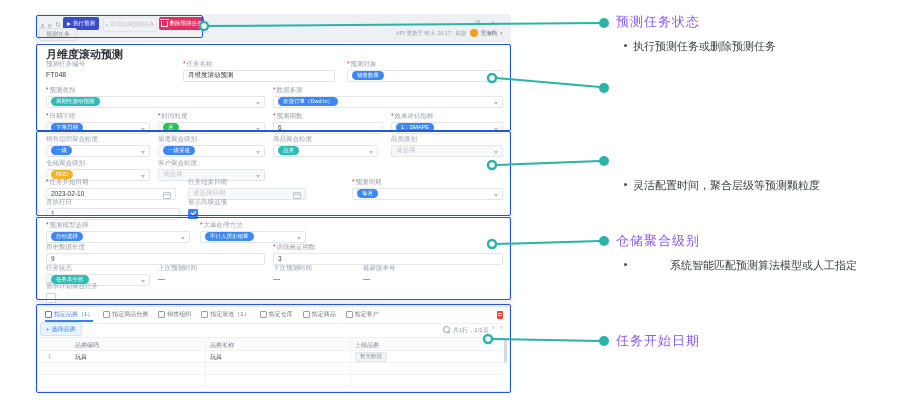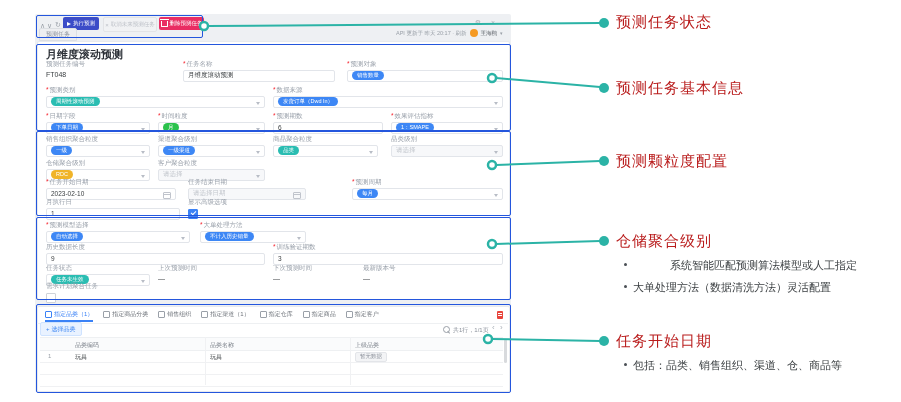--- a/index.html
+++ b/index.html
@@ -66,21 +66,21 @@
   .td{position:absolute;font-size:6px;color:#3c4043;top:3px;}
   .badge{position:absolute;top:1.5px;font-size:5.5px;color:#8a8f99;background:#f3f4f6;border:1px solid #e3e5e9;
          border-radius:2px;padding:0.5px 4px;}
   .colline{position:absolute;top:337px;width:1px;height:48px;background:#f0f1f3;}
   .vscroll{position:absolute;left:504px;top:339px;width:3px;height:24px;background:#d8dadd;border-radius:2px;}
   .icon-doc-red{position:absolute;left:497px;top:311px;width:6px;height:8px;background:#e8453c;border-radius:1px;}
   .icon-doc-red::after{content:"";position:absolute;left:1px;top:2px;right:1px;height:1px;background:#fff;box-shadow:0 2px 0 #fff;}
   
   .bluebox{position:absolute;border:1.5px solid #2456dd;border-radius:2px;pointer-events:none;}
   
-  .ann-title{position:absolute;font-size:15px;color:#b91c1c;letter-spacing:1px;white-space:nowrap;}
+  .ann-title{position:absolute;font-size:13px;color:#8b5cf6;letter-spacing:1px;white-space:nowrap;}
   .ann-item{position:absolute;display:flex;align-items:flex-start;gap:6px;font-size:11px;color:#3c4043;white-space:nowrap;}
   .dot{flex:none;width:3px;height:3px;background:#4a4f55;border-radius:50%;margin-top:5px;}
   #conn{position:absolute;left:0;top:0;pointer-events:none;}
 </style>
 </head>
 <body>
 
 <div id="canvas">
 
   <div id="shot">
@@ -395,34 +395,32 @@
     <g fill="#2bb3a6">
       <circle cx="604" cy="23" r="5"></circle>
       <circle cx="604" cy="88" r="5"></circle>
       <circle cx="604" cy="161" r="5"></circle>
       <circle cx="604" cy="241" r="5"></circle>
       <circle cx="604" cy="341" r="5"></circle>
     </g>
   </svg>
 
   <div class="ann-title" style="left:616px;top:13px;">预测任务状态</div>
-
-  <div class="ann-title" style="left:616px;top:79px;">预测任务基本信息</div>
-
-  <div class="ann-title" style="left:616px;top:152px;">预测颗粒度配置</div>
+  <div class="ann-item" style="left:624px;top:39px;">
+      <span class="dot"></span>
+      <span>执行预测任务或删除预测任务</span>
+    </div>
+
+
+  <div class="ann-item" style="left:624px;top:178px;">
+      <span class="dot"></span>
+      <span>灵活配置时间，聚合层级等预测颗粒度</span>
+    </div>
 
   <div class="ann-title" style="left:616px;top:232px;">仓储聚合级别</div>
   <div class="ann-item" style="left:624px;top:258px;gap:43px;">
       <span class="dot"></span>
       <span>系统智能匹配预测算法模型或人工指定</span>
     </div>
-  <div class="ann-item" style="left:624px;top:280px;">
-      <span class="dot"></span>
-      <span>大单处理方法（数据清洗方法）灵活配置</span>
-    </div>
 
   <div class="ann-title" style="left:616px;top:332px;">任务开始日期</div>
-  <div class="ann-item" style="left:624px;top:358px;">
-      <span class="dot"></span>
-      <span>包括：品类、销售组织、渠道、仓、商品等</span>
-    </div>
 
 </div>
 
 </body></html>

